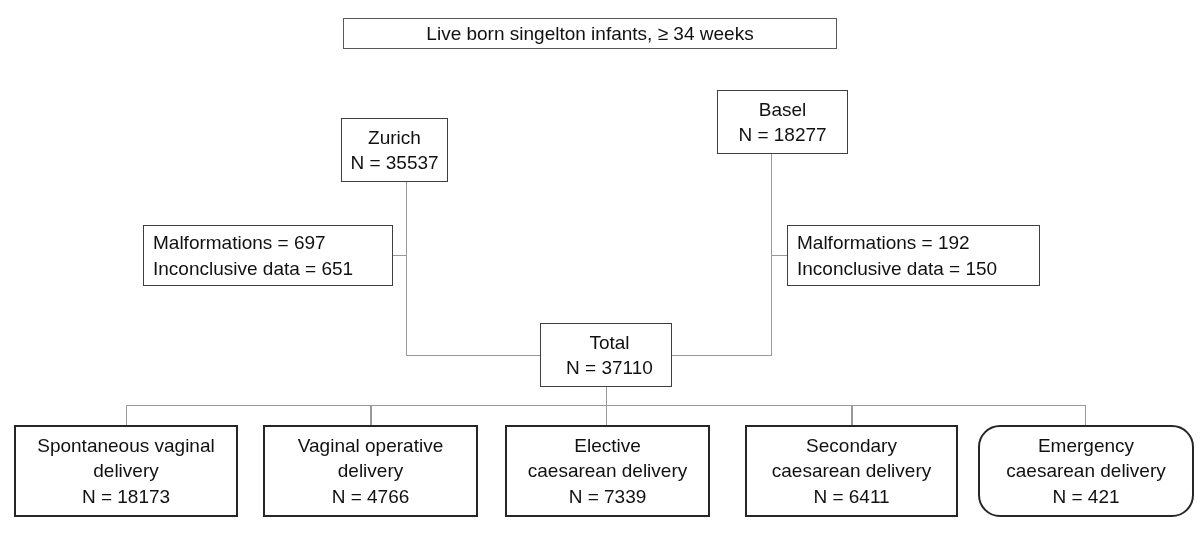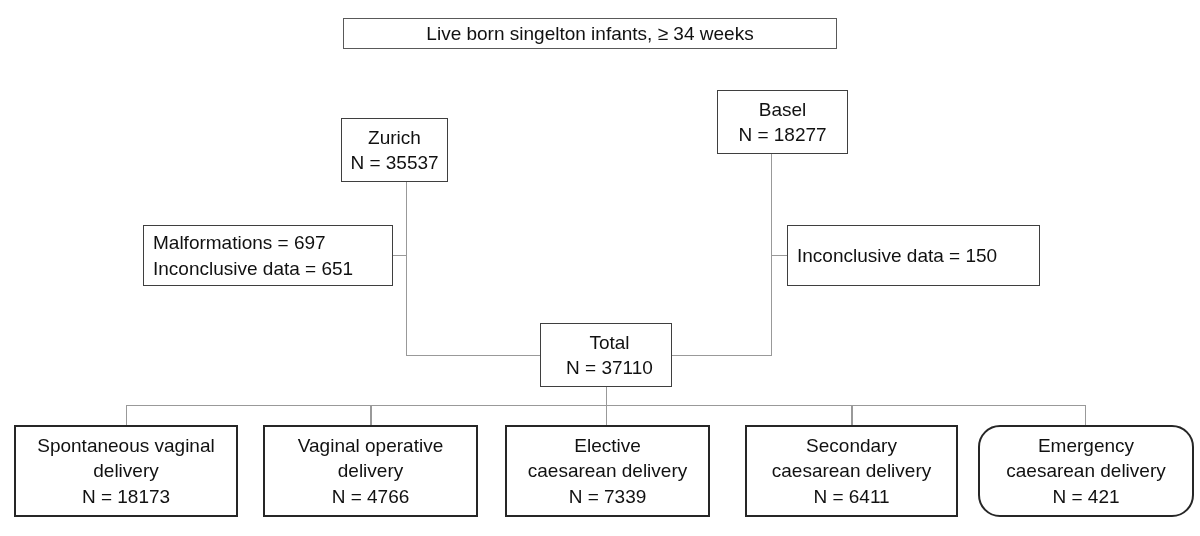--- a/index.html
+++ b/index.html
@@ -70,20 +70,21 @@
     <span>Basel</span>
     <span>N = 18277</span>
   </div>
 
   <div class="box left-align" style="left:143px; top:225px; width:250px; height:61px;">
     <span>Malformations = 697</span>
     <span>Inconclusive data = 651</span>
   </div>
 
   <div class="box left-align" style="left:787px; top:225px; width:253px; height:61px;">
+    <span>Malformations = 192</span>
     <span>Inconclusive data = 150</span>
   </div>
 
   <div class="box" style="left:540px; top:323px; width:132px; height:64px;padding-left:7px;">
     <span>Total</span>
     <span>N = 37110</span>
   </div>
 
   <div class="box heavy" style="left:14px; top:425px; width:224px; height:92px;">
     <span>Spontaneous vaginal</span>

